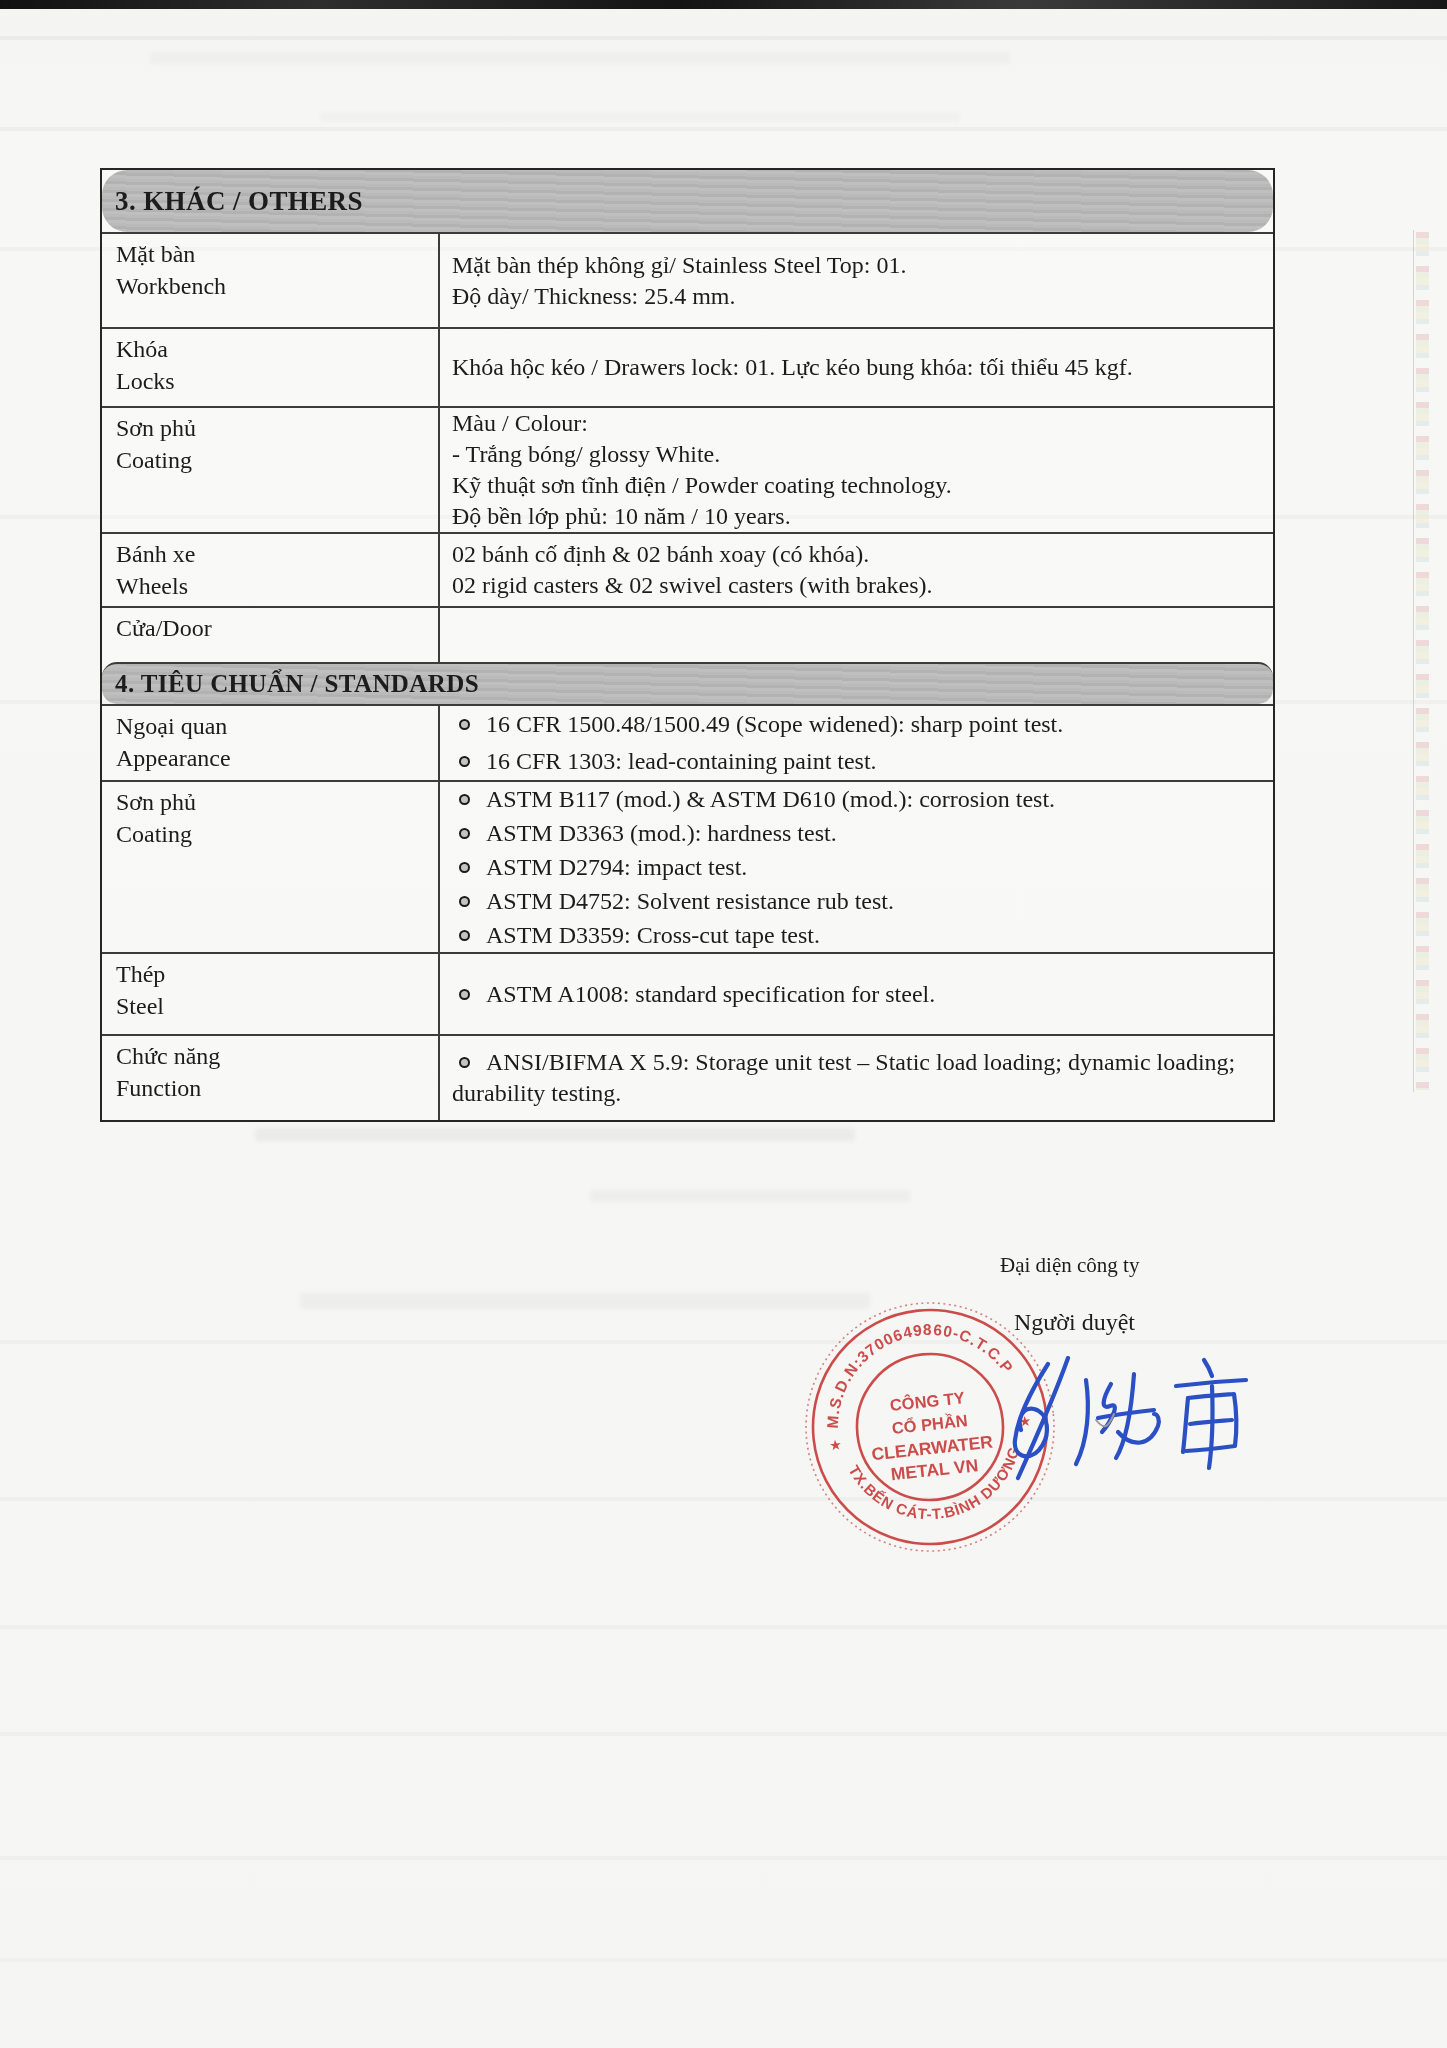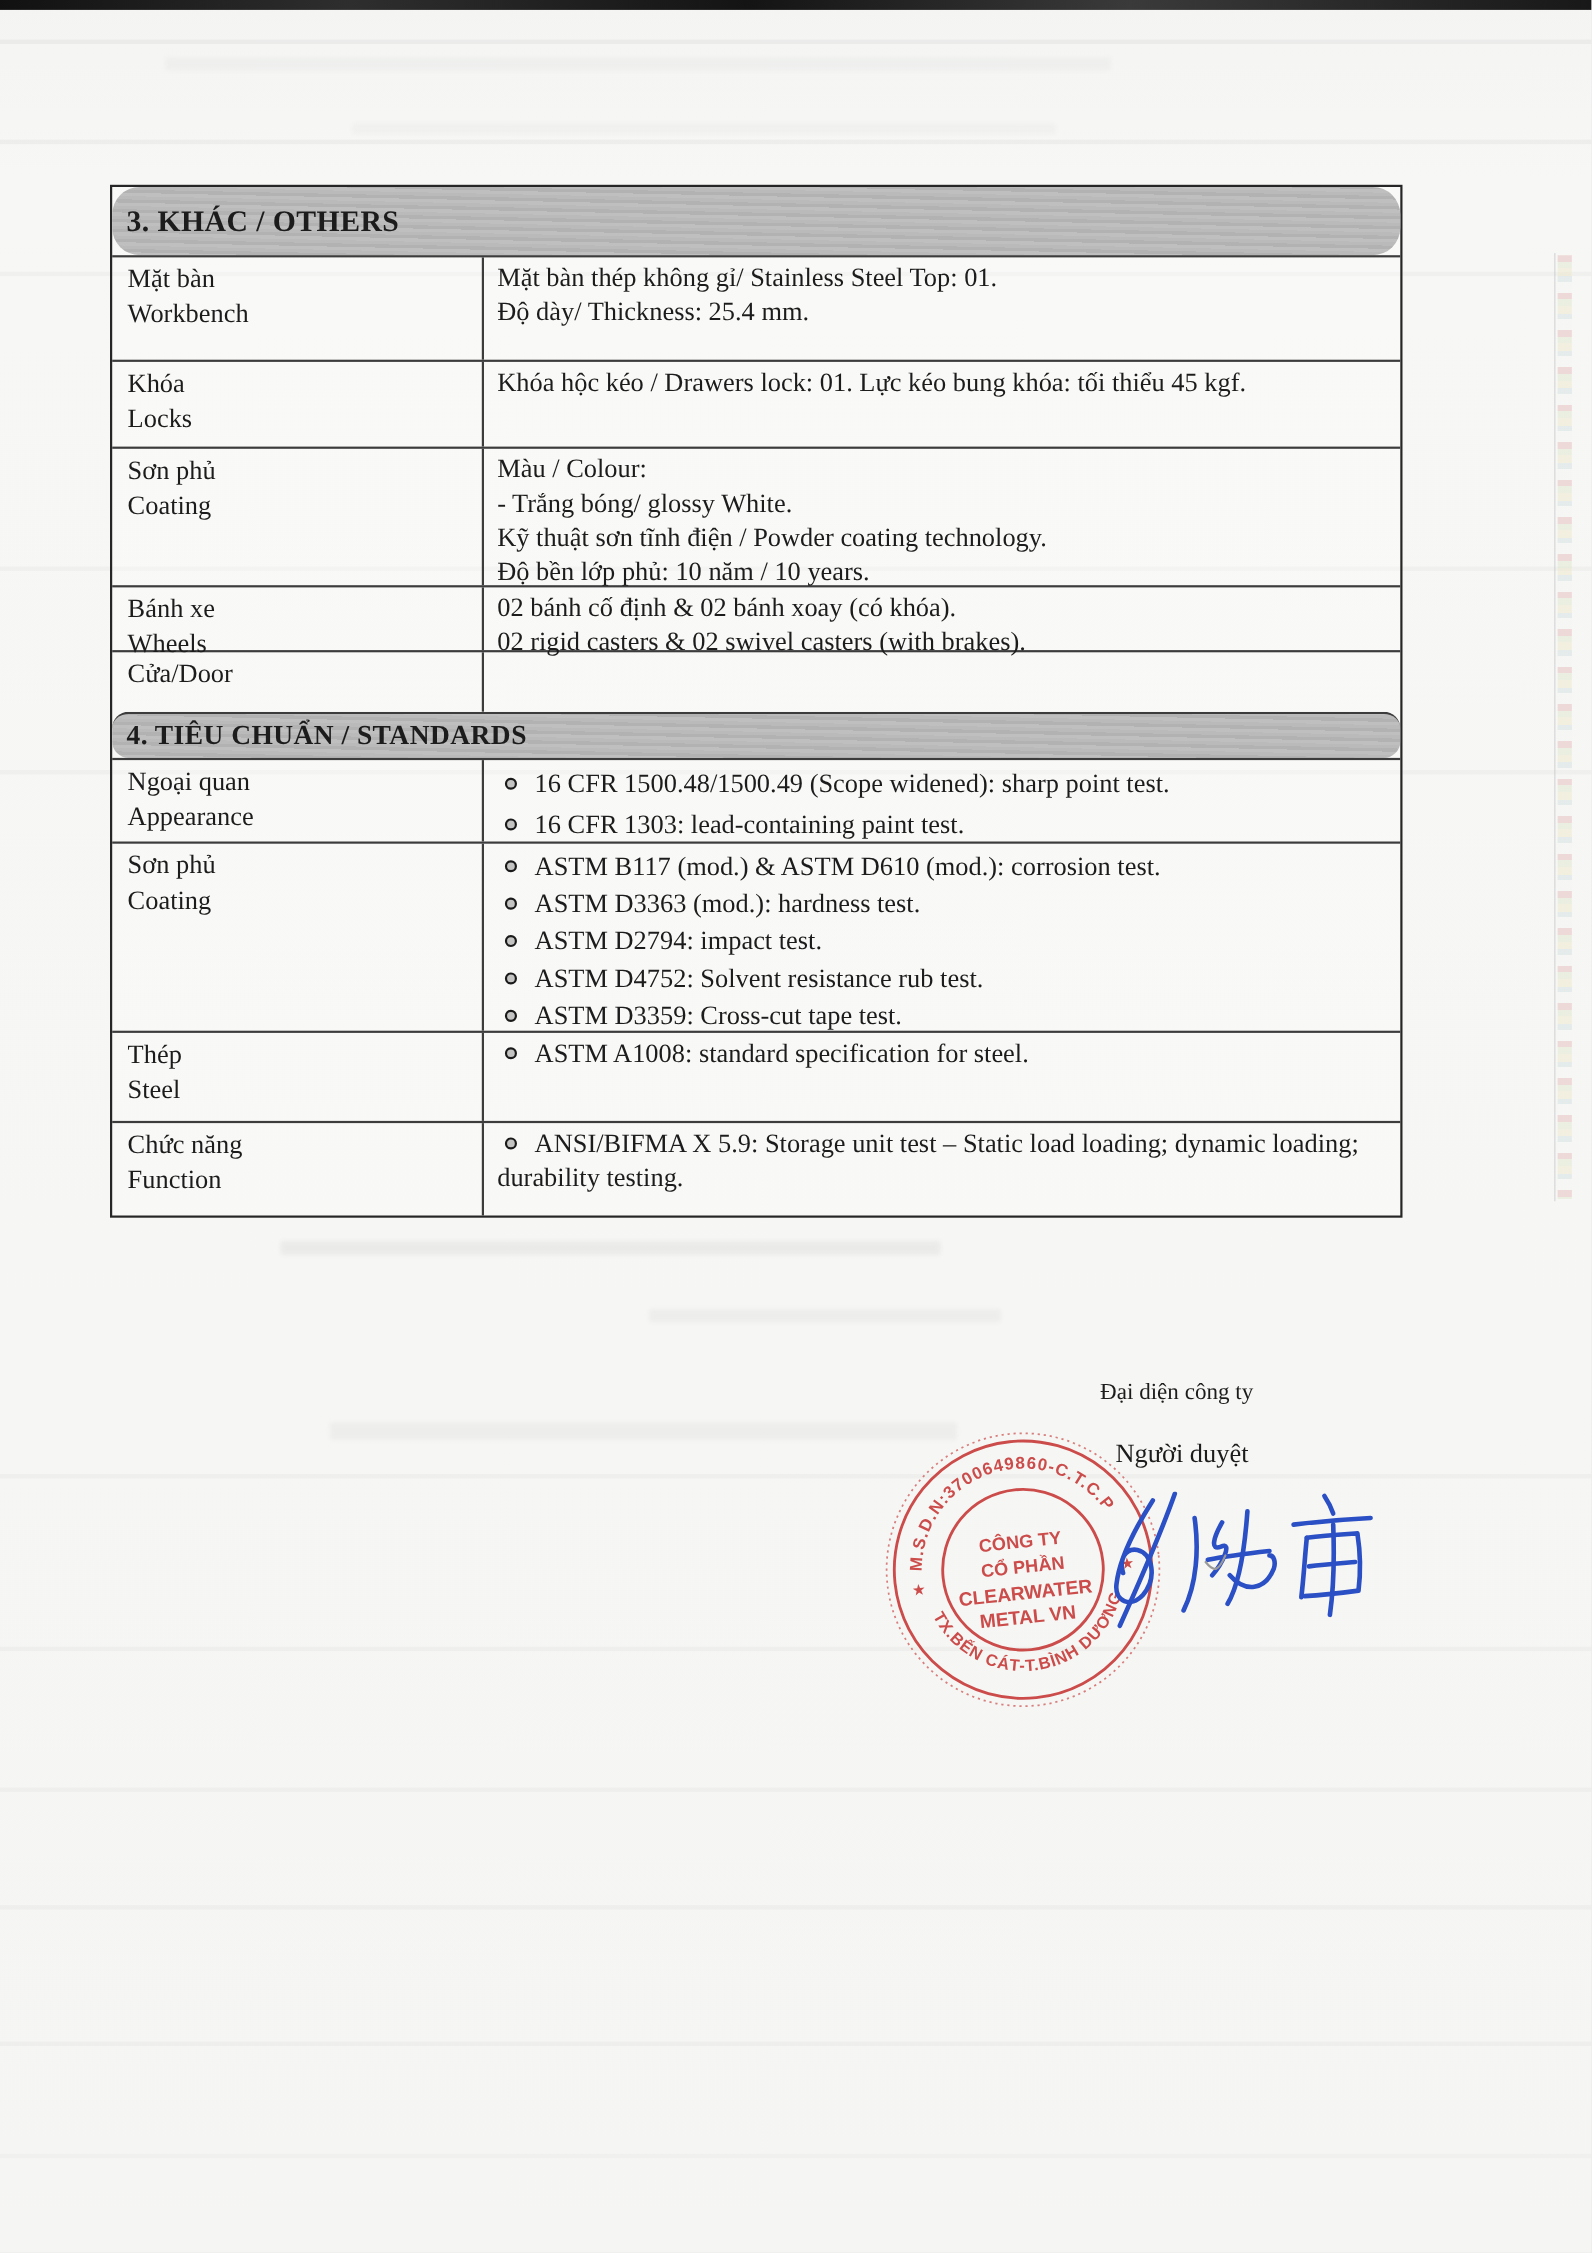--- a/index.html
+++ b/index.html
@@ -36,21 +36,21 @@
   .trow.first{border-top:none;}
   .band{display:flex;align-items:center;box-sizing:border-box;
     background:repeating-linear-gradient(1.2deg,#bfbfbf 0 3px,#b2b2b2 3px 6px,#bababa 6px 9px);
     font-weight:bold;letter-spacing:.4px;padding-left:13px;}
   .band-3{height:62px;font-size:27px;border-radius:25px;}
   .band-4{height:42px;font-size:25px;border-radius:15px;}
   .cell-label{width:338px;box-sizing:border-box;border-right:2px solid #3c3c3c;
     padding:4px 8px 4px 14px;display:flex;flex-direction:column;justify-content:flex-start;
     font-size:24px;line-height:32px;}
   .cell-content{flex:1;box-sizing:border-box;padding:4px 10px 4px 12px;
-    display:flex;flex-direction:column;justify-content:flex-start;font-size:24px;line-height:31px;}
+    display:flex;flex-direction:column;justify-content:center;font-size:24px;line-height:31px;}
   .bullet-line{position:relative;}
   .dot{display:inline-block;width:7px;height:7px;border:2.6px solid #1a1a1a;border-radius:50%;
     margin:0 16px 3px 7px;vertical-align:middle;background:rgba(40,40,40,.25);}
   .lh37 .bullet-line{line-height:37px;}
   .lh34 .bullet-line{line-height:34px;}
   .lh31 .bullet-line{line-height:31px;}
 
   
   .rep-label{position:absolute;left:1000px;top:1253px;font-size:21px;}
   .approver-label{position:absolute;left:1014px;top:1309px;font-size:24px;}
@@ -119,21 +119,21 @@
         <span>Coating</span>
       </div>
       <div class="cell-content">
         <div>Màu / Colour:</div>
         <div>- Trắng bóng/ glossy White.</div>
         <div>Kỹ thuật sơn tĩnh điện / Powder coating technology.</div>
         <div>Độ bền lớp phủ: 10 năm / 10 years.</div>
       </div>
     </div>
 
-    <div class="trow" style="height:59px">
+    <div class="trow" style="height:74px">
       <div class="cell-label">
         <span>Bánh xe</span>
         <span>Wheels</span>
       </div>
       <div class="cell-content">
         <div>02 bánh cố định &amp; 02 bánh xoay (có khóa).</div>
         <div>02 rigid casters &amp; 02 swivel casters (with brakes).</div>
       </div>
     </div>
 

